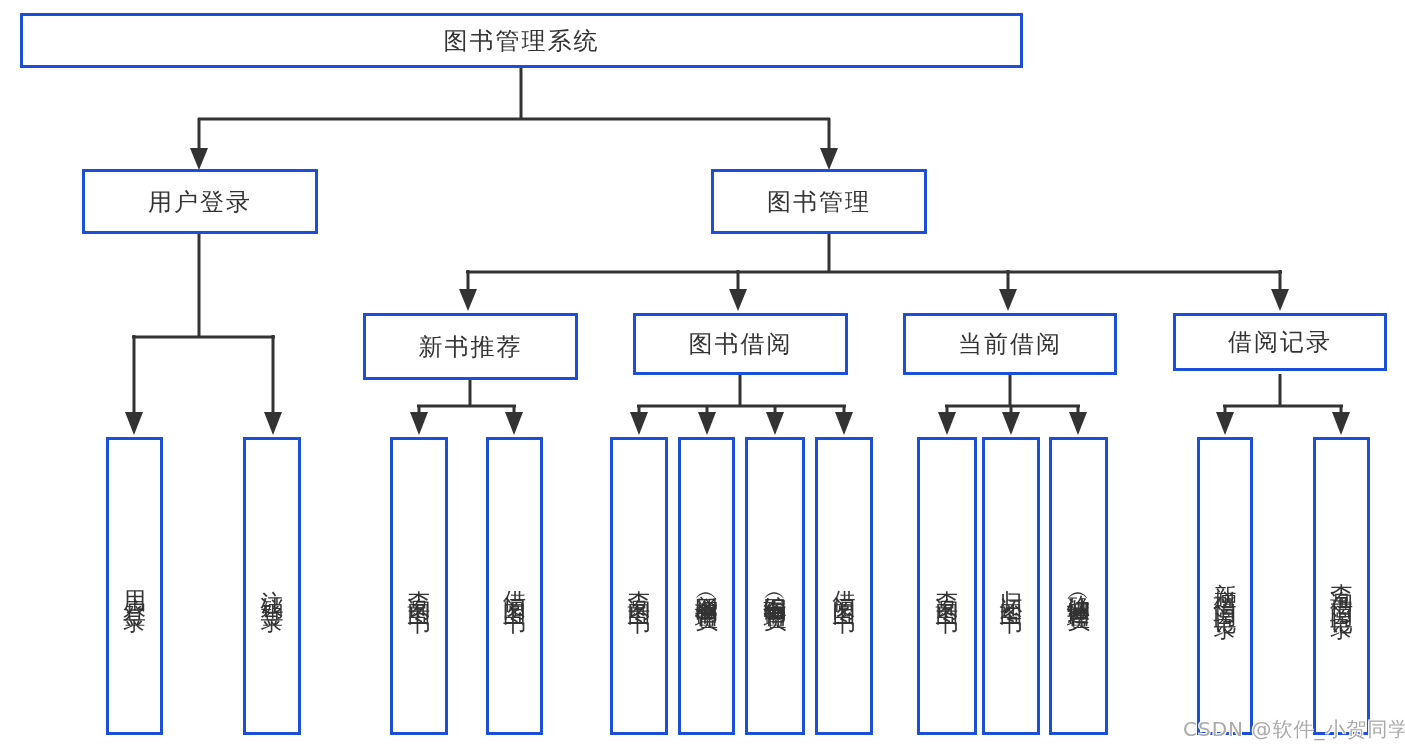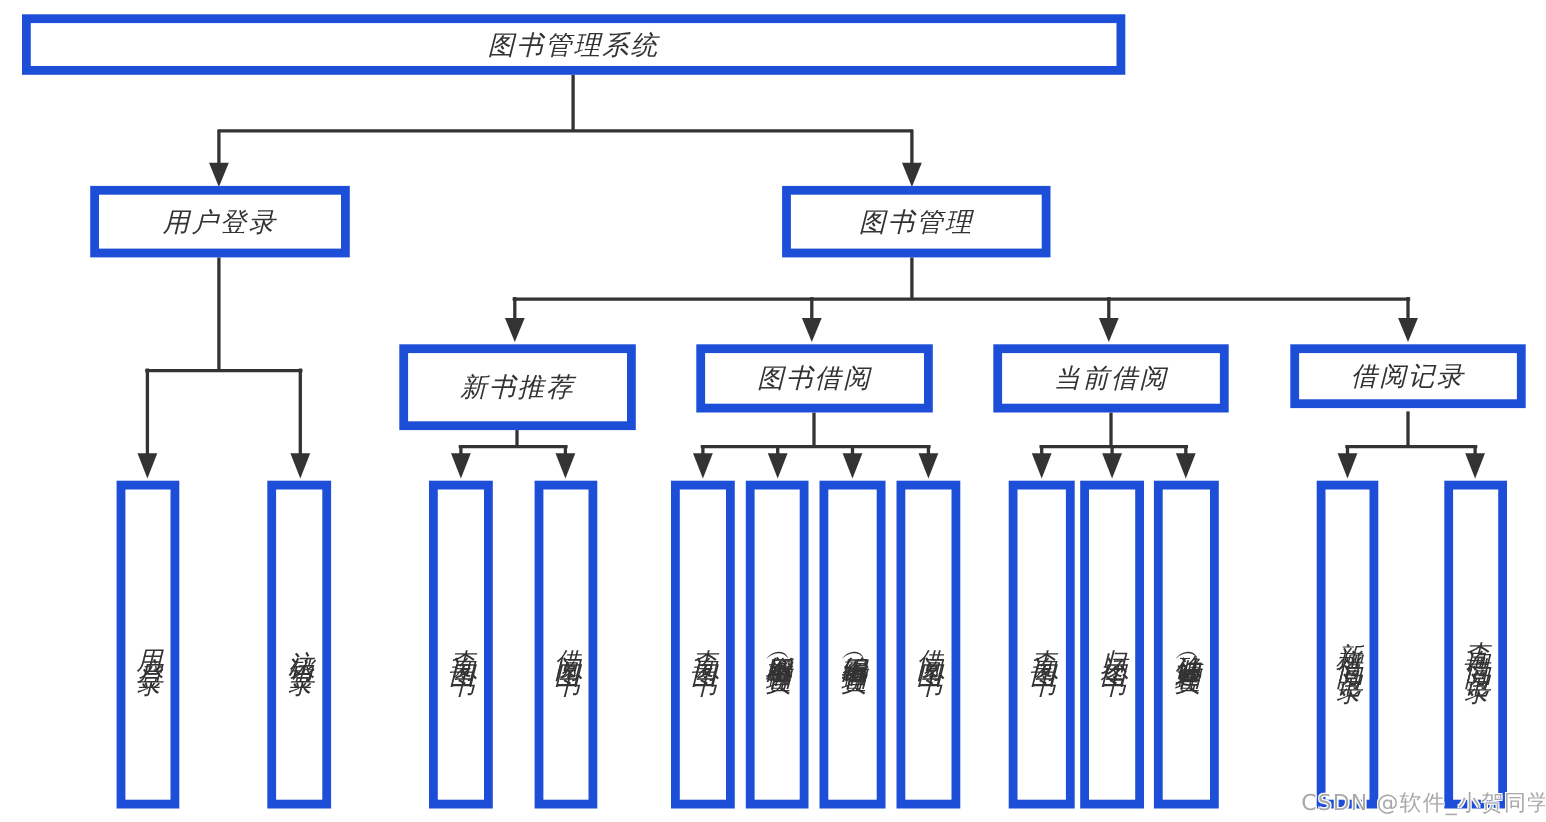--- a/index.html
+++ b/index.html
@@ -13,27 +13,26 @@
   }
   .connectors {
     position: absolute;
     left: 0; top: 0;
     pointer-events: none;
   }
   .node {
     position: absolute;
     box-sizing: border-box;
     background: #ffffff;
-    border: 8px solid #1d4ed8;
+    border: 3px solid #1d4ed8;
     color: #333333;
     display: flex;
     align-items: center;
     justify-content: center;
     z-index: 2;
-    font-style: italic;
   }
   .hnode {
     font-size: 24px;
     letter-spacing: 2px;
     white-space: nowrap;
   }
   .vnode {
     font-size: 23px;
     letter-spacing: 7px;
     writing-mode: vertical-rl;
@@ -120,23 +119,23 @@
       <polygon points="1002,412 1020,412 1011,435"></polygon>
       <polygon points="1069,412 1087,412 1078,435"></polygon>
       <polygon points="1216,412 1234,412 1225,435"></polygon>
       <polygon points="1332,412 1350,412 1341,435"></polygon>
     </g>
   </svg>
 
   <div class="node hnode" style="left:20px; top:13px; width:1003px; height:55px">图书管理系统</div>
 
   <div class="node hnode" style="left:82px; top:169px; width:236px; height:65px">用户登录</div>
-  <div class="node hnode" style="left:711px; top:169px; width:244px; height:65px">图书管理</div>
+  <div class="node hnode" style="left:711px; top:169px; width:216px; height:65px">图书管理</div>
 
-  <div class="node hnode" style="left:363px; top:313px; width:215px; height:78px">新书推荐</div>
+  <div class="node hnode" style="left:363px; top:313px; width:215px; height:67px">新书推荐</div>
   <div class="node hnode" style="left:903px; top:313px; width:214px; height:62px">当前借阅</div>
   <div class="node hnode" style="left:633px; top:313px; width:215px; height:62px">图书借阅</div>
   <div class="node hnode" style="left:1173px; top:313px; width:214px; height:58px">借阅记录</div>
 
   <div class="node vnode" style="left:106px; top:437px; width:57px; height:298px">用户登录</div>
   <div class="node vnode" style="left:243px; top:437px; width:58px; height:298px">注销登录</div>
 
   <div class="node vnode" style="left:390px; top:437px; width:58px; height:298px">查询图书</div>
   <div class="node vnode" style="left:486px; top:437px; width:57px; height:298px">借阅图书</div>
 

